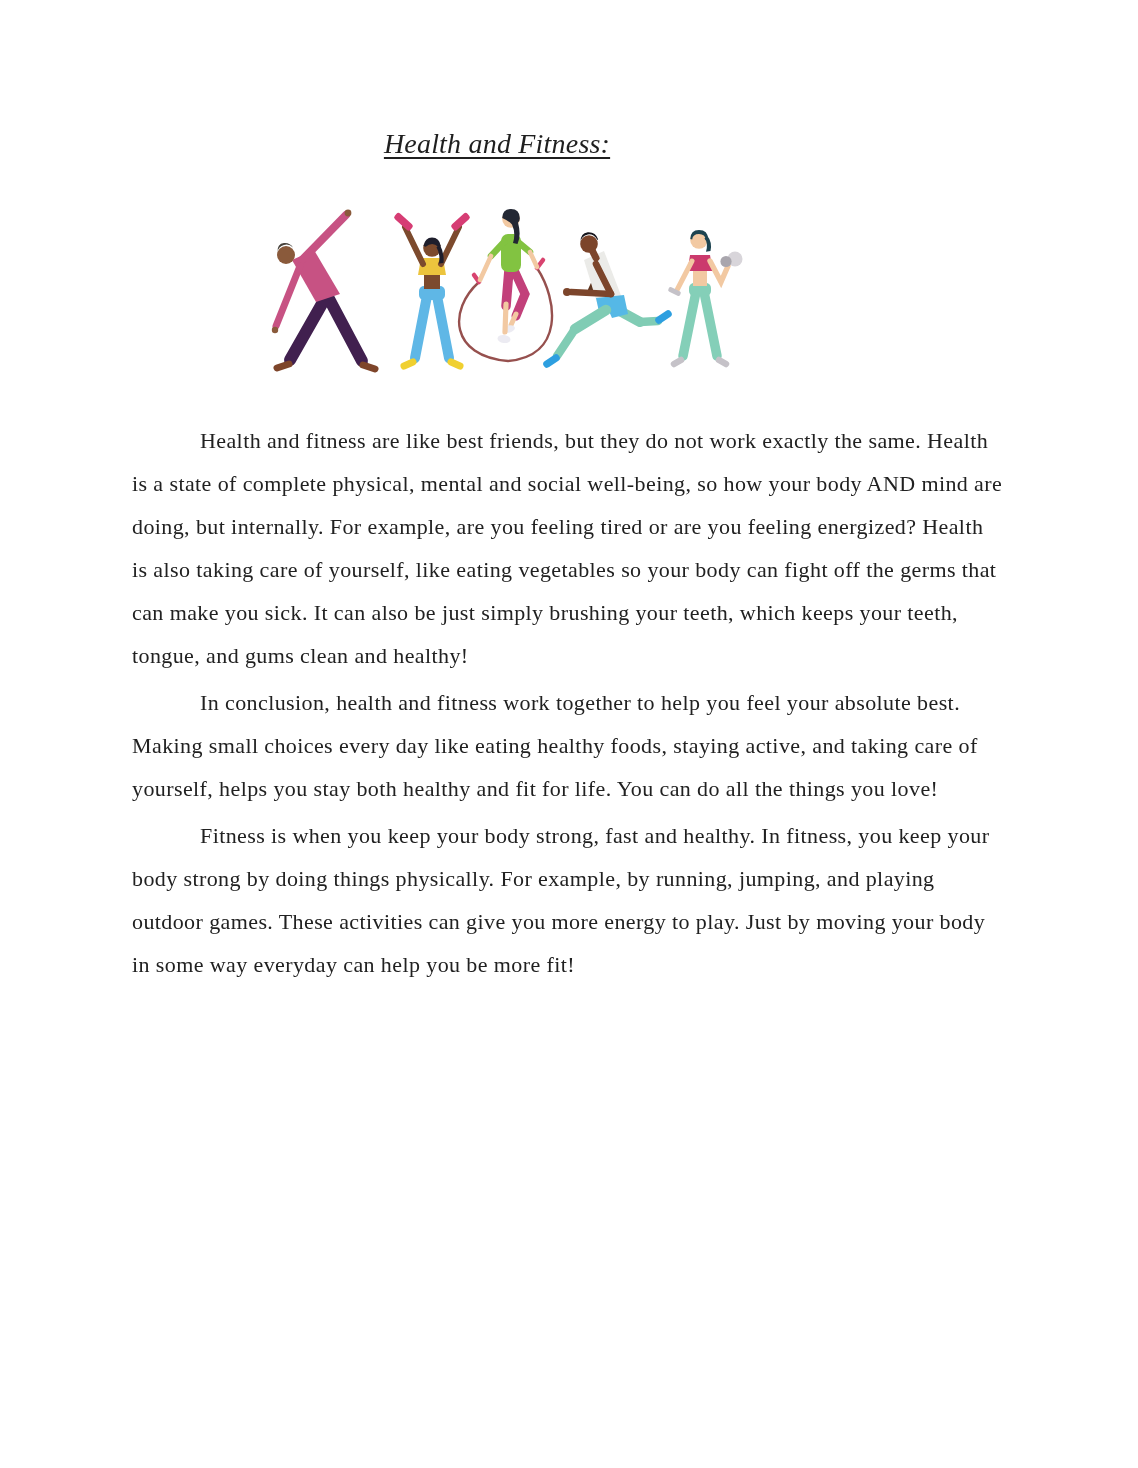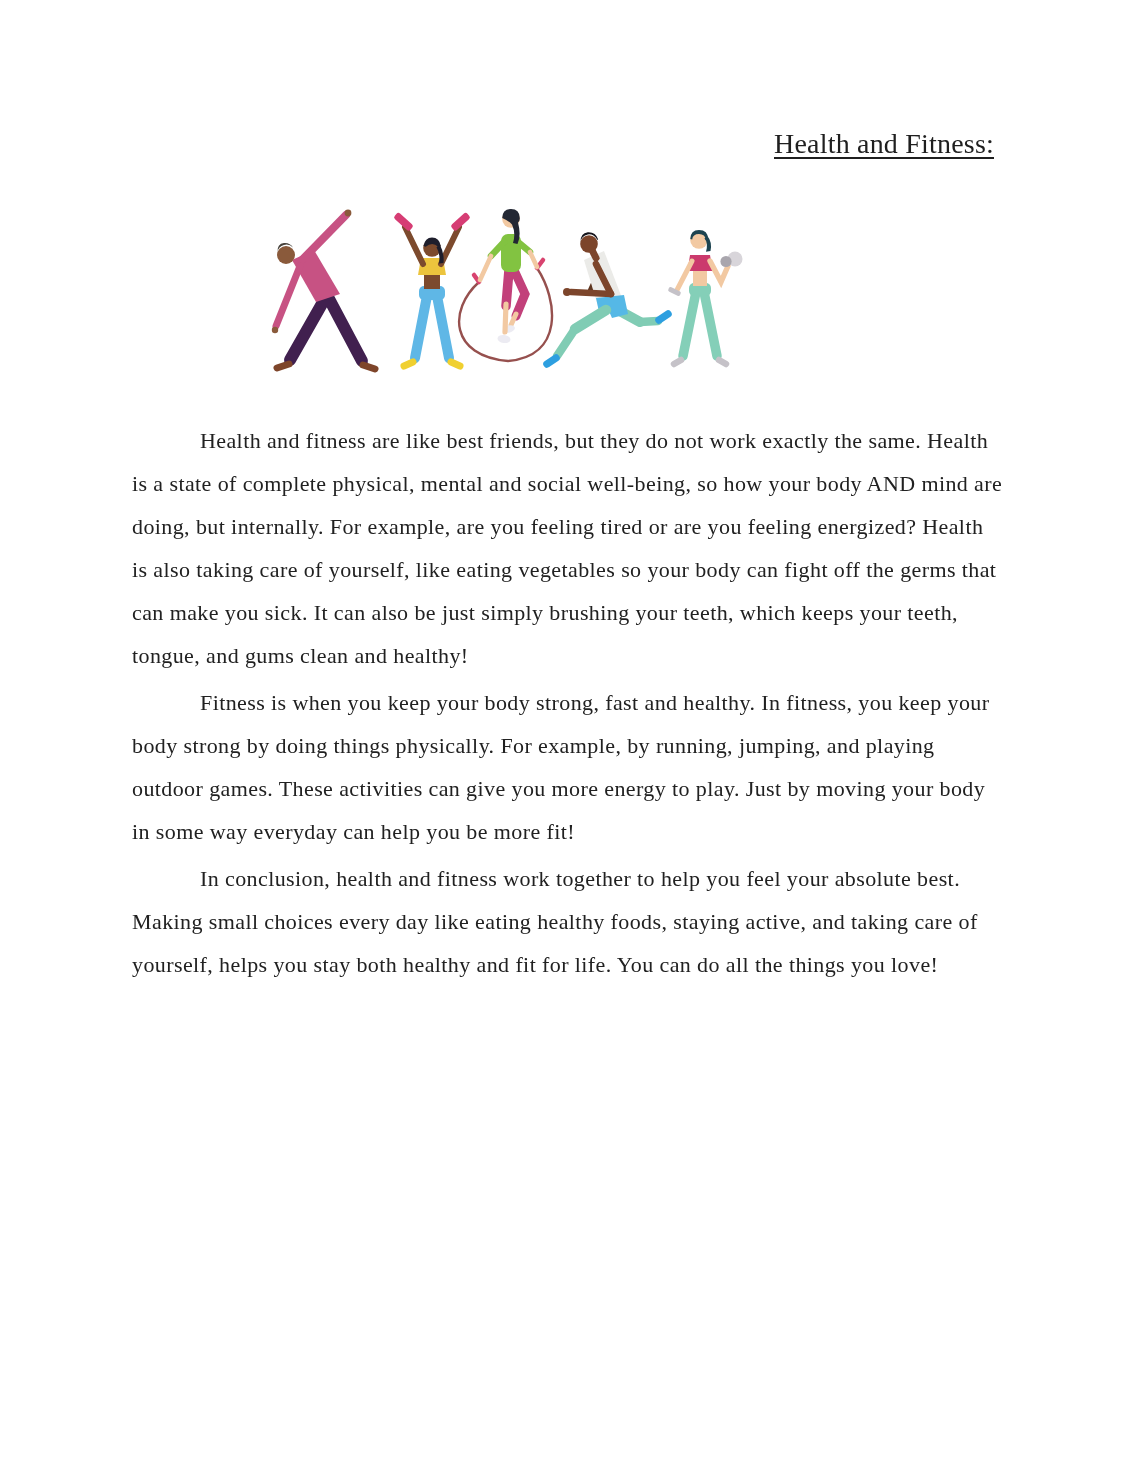--- a/index.html
+++ b/index.html
@@ -11,21 +11,22 @@
     background: #ffffff;
     font-family: "Liberation Serif", serif;
     color: #212121;
     overflow: hidden;
   }
   .title-wrap {
     position: absolute;
     top: 128px;
     left: 0;
     width: 994px;
-    text-align: right;
+    text-align: center;
+    font-style: italic;
   }
   .title-text {
     font-size: 28px;
     font-weight: 400;
     color: #1f1f1f;
     text-decoration: underline;
     text-underline-offset: 4px;
     text-decoration-thickness: 1.5px;
     letter-spacing: 0.2px;
   }
@@ -149,17 +150,17 @@
         <circle cx="441" cy="42" r="8.8" fill="#f2c9a2"></circle>
         <path d="M432.3,41 q0.2,-9 8.7,-9 q9,0 9,9 l-2,1.2 q-0.8,-6.2 -7,-6.2 q-6.3,0 -6.8,5.5 z" fill="#1d4450"></path>
         <path d="M449,37.5 q5.5,6.5 3.5,15.5 l-4.5,0.8 q2.5,-9 -1.5,-13.3 z" fill="#1d4450"></path>
       </g>
 
     </svg>
   </div>
 
   <div class="essay">
     <p>Health and fitness are like best friends, but they do not work exactly the same. Health is a state of complete physical, mental and social well-being, so how your body AND mind are doing, but internally. For example, are you feeling tired or are you feeling energized? Health is also taking care of yourself, like eating vegetables so your body can fight off the germs that can make you sick. It can also be just simply brushing your teeth, which keeps your teeth, tongue, and gums clean and healthy!</p>
+    <p>In conclusion, health and fitness work together to help you feel your absolute best. Making small choices every day like eating healthy foods, staying active, and taking care of yourself, helps you stay both healthy and fit for life. You can do all the things you love!</p>
     <p>Fitness is when you keep your body strong, fast and healthy. In fitness, you keep your body strong by doing things physically. For example, by running, jumping, and playing outdoor games. These activities can give you more energy to play. Just by moving your body in some way everyday can help you be more fit!</p>
-    <p>In conclusion, health and fitness work together to help you feel your absolute best. Making small choices every day like eating healthy foods, staying active, and taking care of yourself, helps you stay both healthy and fit for life. You can do all the things you love!</p>
   </div>
 
 </div>
 
 </body></html>

